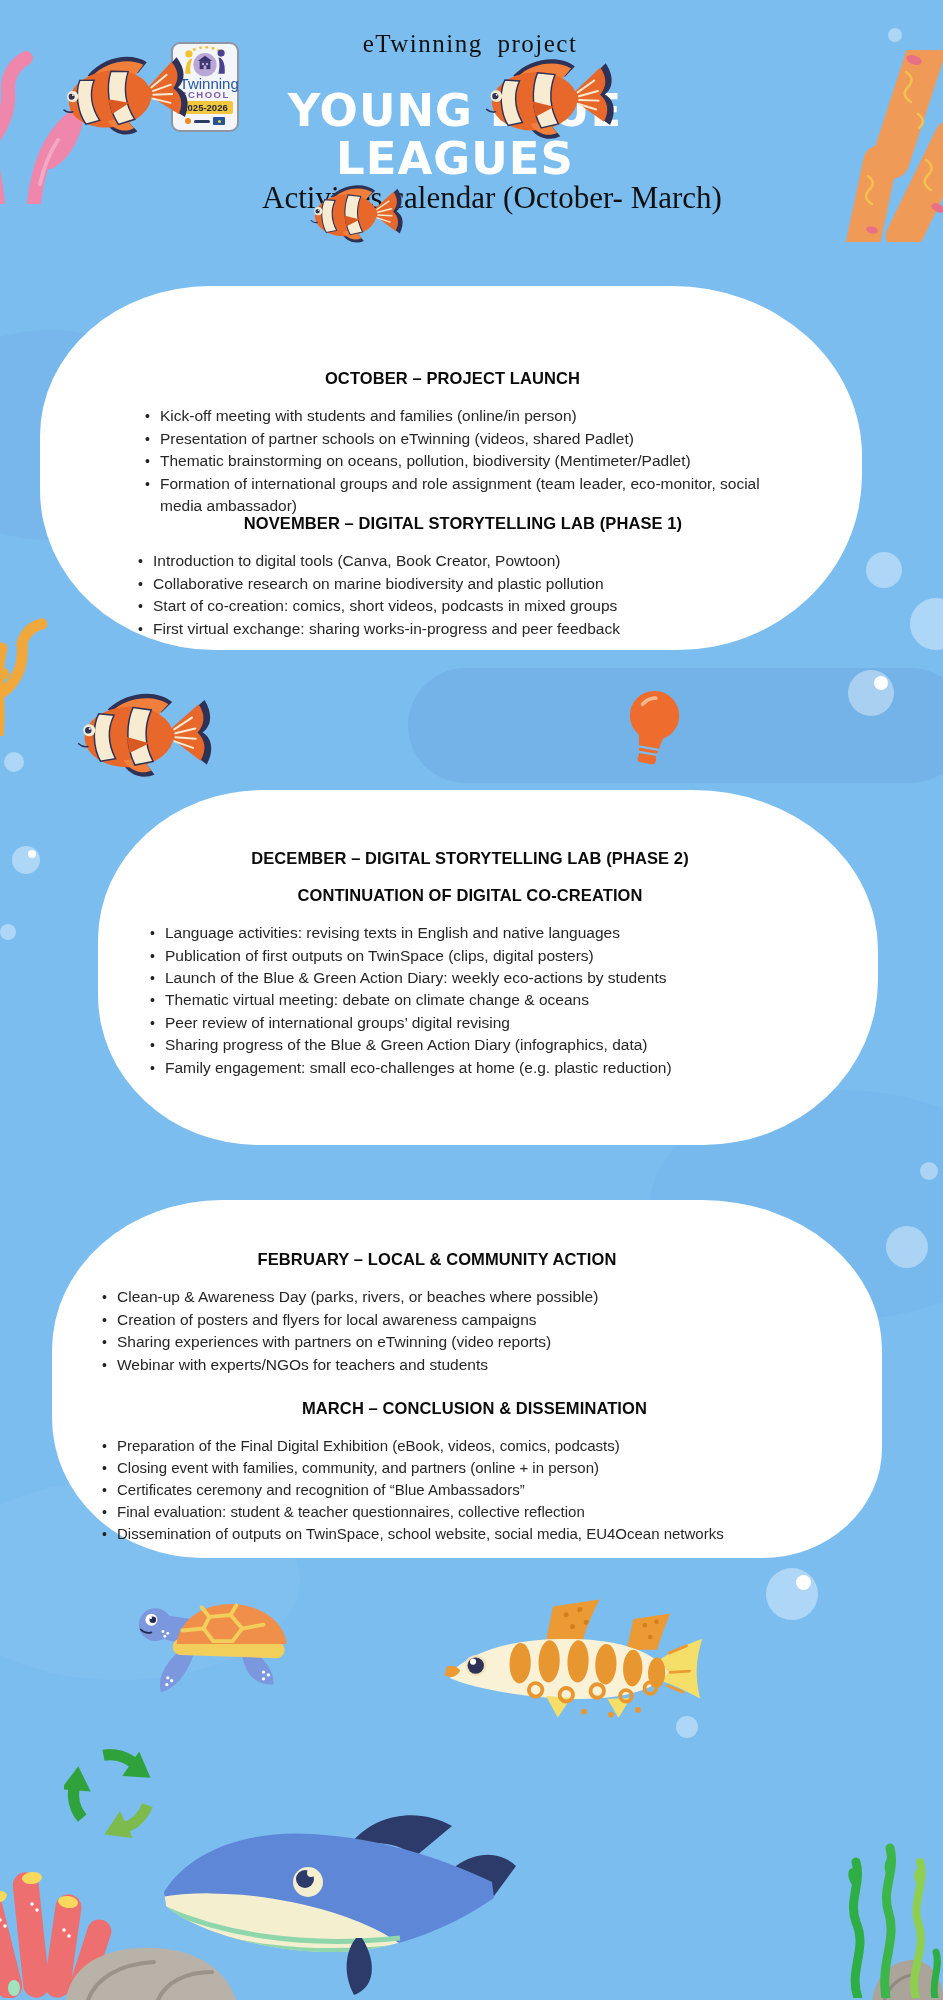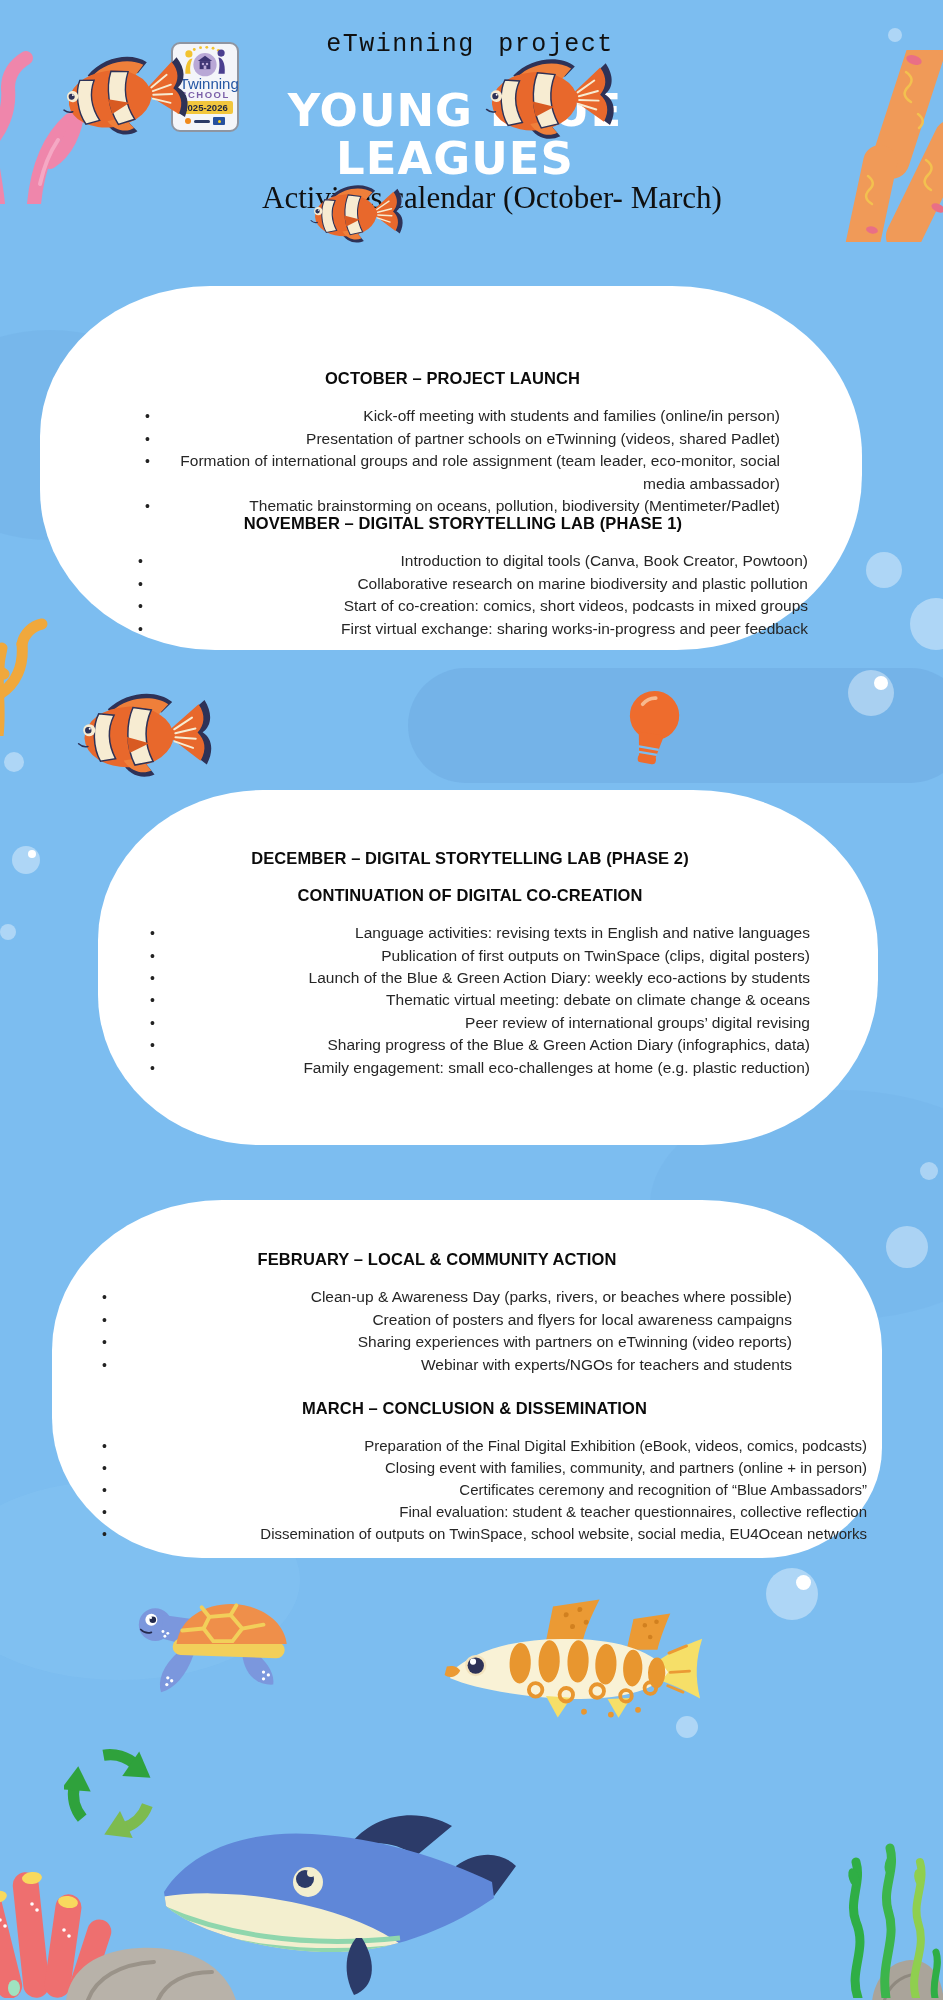--- a/index.html
+++ b/index.html
@@ -18,21 +18,21 @@
   .blob{position:absolute;background:#ffffff;}
   .blob1{left:40px;top:286px;width:822px;height:364px;
          border-radius:170px 190px 185px 175px / 150px 170px 175px 160px;}
   .blob2{left:98px;top:790px;width:780px;height:355px;
          border-radius:165px 185px 175px 160px / 150px 160px 165px 150px;}
   .blob3{left:52px;top:1200px;width:830px;height:358px;
          border-radius:170px 180px 120px 150px / 150px 150px 110px 140px;}
 
   
   .project-label{position:absolute;left:300px;top:30px;width:340px;text-align:center;
-    font-family:Liberation Mono, monospace;font-size:25px;font-weight:500;color:#101010;
+    font-family:Liberation Serif, serif;font-size:25px;font-weight:500;color:#101010;
     letter-spacing:1.5px;word-spacing:7px;}
   .title{position:absolute;left:255px;top:57px;width:400px;text-align:center;
     font-family:"DejaVu Sans",sans-serif;font-weight:800;font-size:45px;line-height:48px;
     letter-spacing:1px;color:#ffffff;}
   .subtitle{position:absolute;left:242px;top:180px;width:500px;text-align:center;
     font-family:"Liberation Serif",serif;font-size:31px;color:#101010;}
 
   
   .badge{position:absolute;left:171px;top:42px;width:68px;height:90px;background:#f4f5f9;
     border:2px solid #8f95a1;border-radius:9px;box-sizing:border-box;display:flex;
@@ -48,21 +48,21 @@
   .bf-eu{width:12px;height:8px;background:#27509e;border-radius:1px;position:relative;}
   .bf-eu::after{content:"";position:absolute;left:4.5px;top:2.5px;width:3px;height:3px;
     border-radius:50%;background:#ffd617;}
 
   
   .section{position:absolute;}
   .section-heading{font-weight:700;font-size:16.5px;line-height:21px;color:#0b0b0b;
     text-align:center;letter-spacing:.1px;margin:16px;}
   ul.bullets{list-style:none;margin:5px 0 0;padding:0 0 0 18px;}
   .bullet{position:relative;padding-left:17px;font-size:15.5px;line-height:22.5px;
-    color:#262626;text-align:right;}
+    color:#262626;}
   .bullet::before{content:"\2022";position:absolute;left:2px;top:0;color:#222;font-size:14px;}
   .sec-october{left:125px;top:352px;width:655px;}
   .sec-november{left:118px;top:497px;width:690px;}
   .sec-december{left:130px;top:832px;width:680px;}
   .sec-january{left:130px;top:984px;width:680px;}
   .sec-february{left:82px;top:1233px;width:710px;}
   .sec-march{left:82px;top:1382px;width:785px;}
   .sec-march .bullet{font-size:15px;line-height:22px;}
 
   
@@ -254,22 +254,22 @@
   <div class="bubble b9"></div>
   <div class="bubble b10"></div>
   <div class="bubble b11"></div>
   <div class="bubble b12"></div>
 
   <div class="section sec-october">
     <h3 class="section-heading">OCTOBER – PROJECT LAUNCH</h3>
     <ul class="bullets">
         <li class="bullet">Kick-off meeting with students and families (online/in person)</li>
         <li class="bullet">Presentation of partner schools on eTwinning (videos, shared Padlet)</li>
+        <li class="bullet">Thematic brainstorming on oceans, pollution, biodiversity (Mentimeter/Padlet)</li>
         <li class="bullet">Formation of international groups and role assignment (team leader, eco-monitor, social media ambassador)</li>
-        <li class="bullet">Thematic brainstorming on oceans, pollution, biodiversity (Mentimeter/Padlet)</li>
       </ul>
   </div>
 
   <div class="section sec-november">
     <h3 class="section-heading">NOVEMBER – DIGITAL STORYTELLING LAB (PHASE 1)</h3>
     <ul class="bullets">
         <li class="bullet">Introduction to digital tools (Canva, Book Creator, Powtoon)</li>
         <li class="bullet">Collaborative research on marine biodiversity and plastic pollution</li>
         <li class="bullet">Start of co-creation: comics, short videos, podcasts in mixed groups</li>
         <li class="bullet">First virtual exchange: sharing works-in-progress and peer feedback</li>

